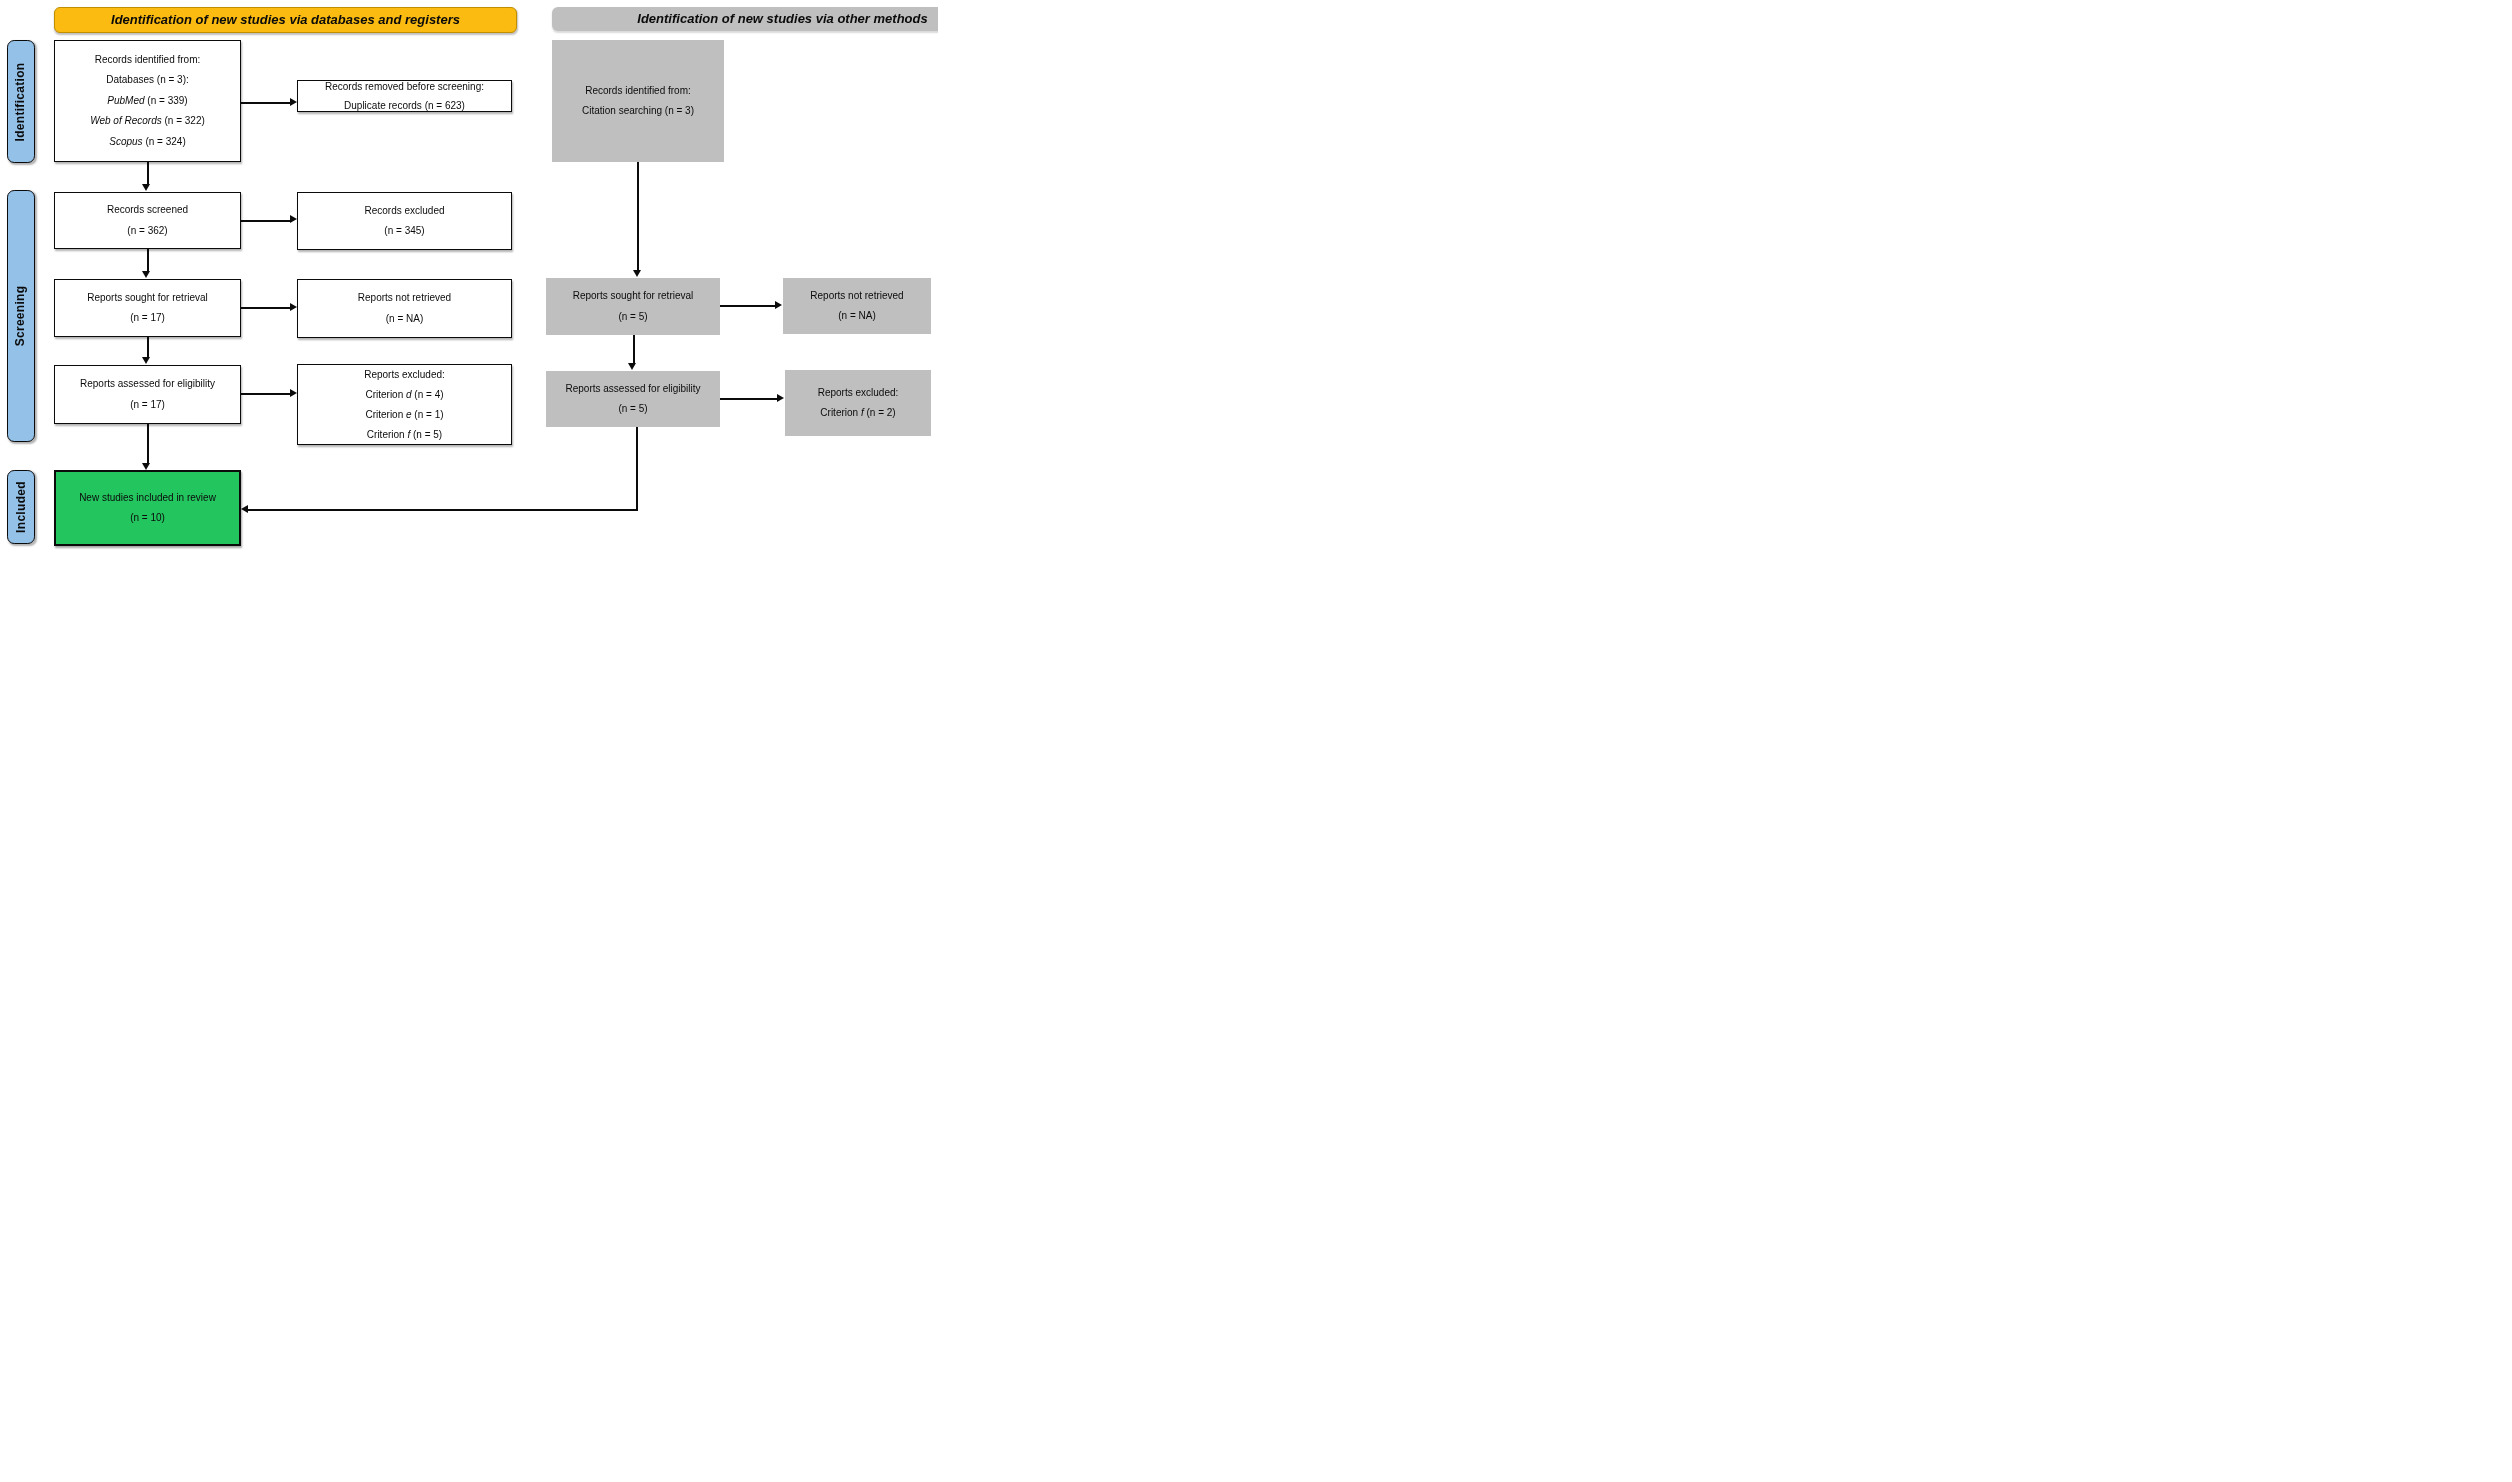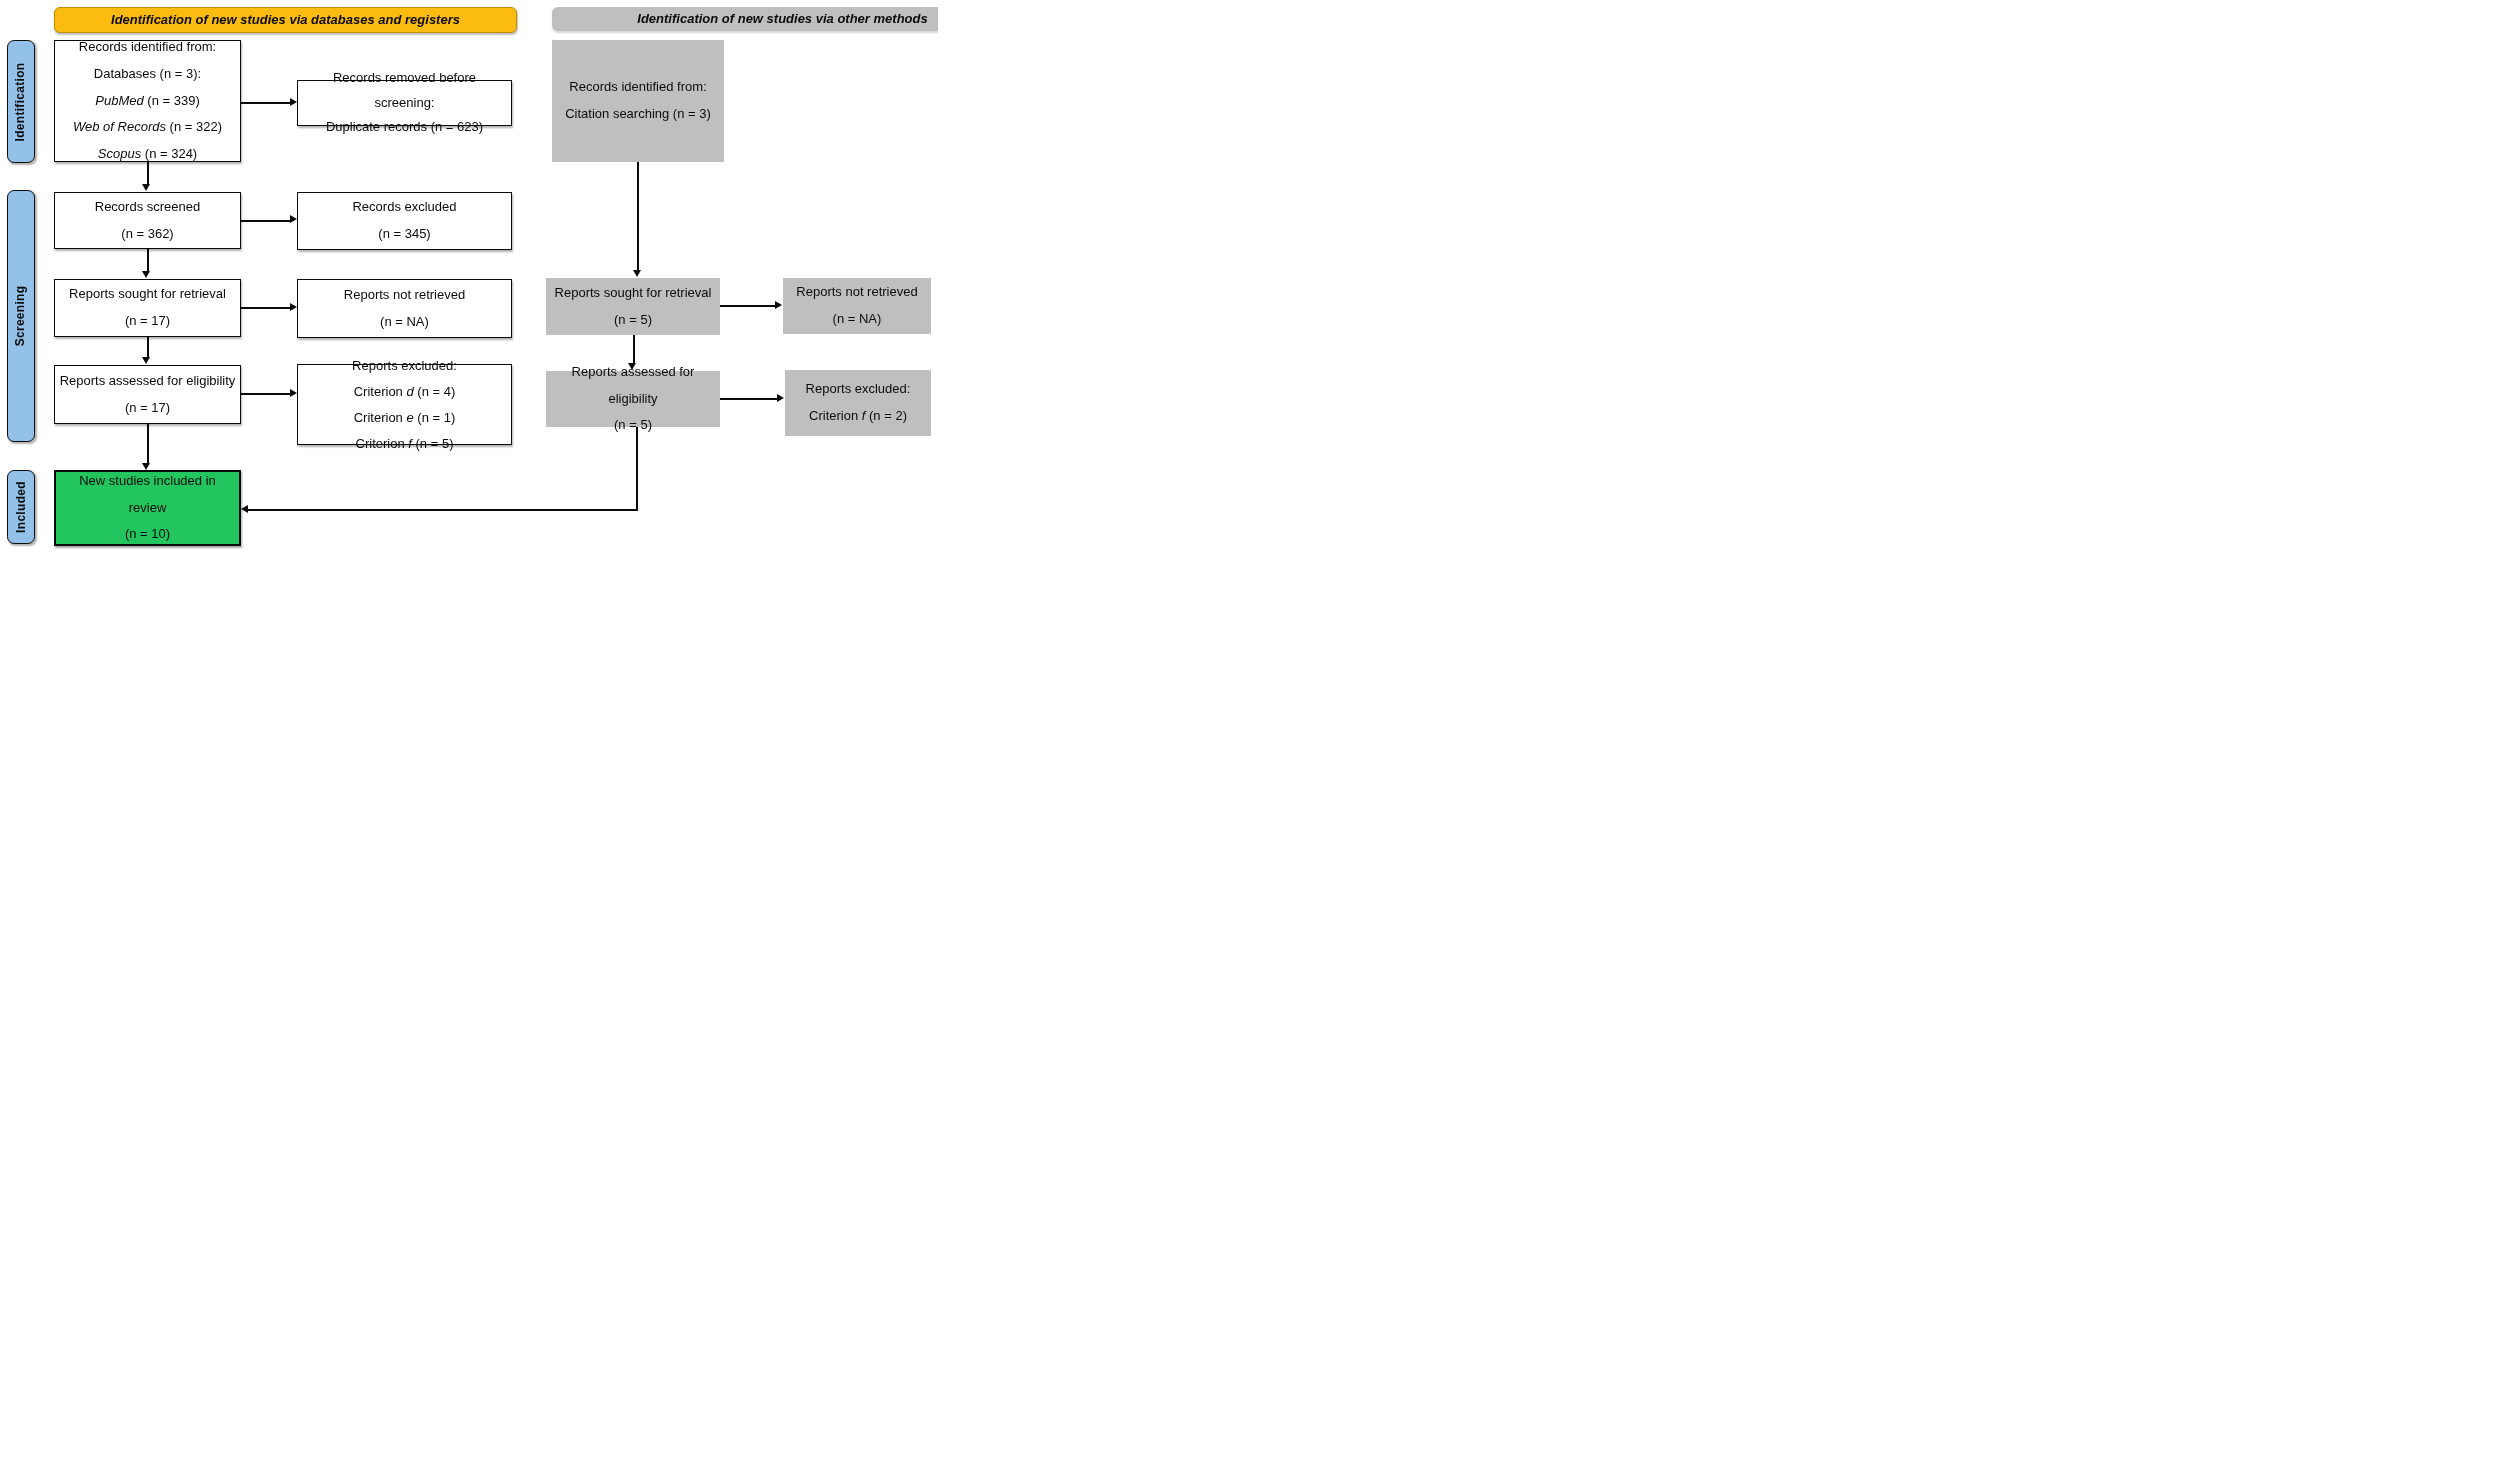--- a/index.html
+++ b/index.html
@@ -19,35 +19,35 @@
         display:flex; align-items:center; justify-content:center;
         box-shadow:1.2px 1.8px 1.8px rgba(0,0,0,0.3); box-sizing:border-box;}
   .pill .rot{transform:rotate(-90deg); white-space:nowrap; font-weight:bold; font-size:12px; letter-spacing:0.3px;}
   .pill-identification{top:40px; height:123px;}
   .pill-screening{top:190px; height:252px;}
   .pill-included{top:470px; height:74px;}
 
   
   .box{position:absolute; box-sizing:border-box; display:flex; flex-direction:column;
        justify-content:center; align-items:center; text-align:center;
-       font-size:13px; line-height:2.05; padding:1.2px 3.6px;}
+       font-size:10px; line-height:2.05; padding:1.2px 3.6px;}
   .box-white{background:#ffffff; border:1.8px solid #0b0b0b; box-shadow:1.2px 1.8px 1.8px rgba(0,0,0,0.3);}
   .box-blue{border:2.4px solid #0b0b0b; box-shadow:1.2px 1.8px 1.8px rgba(0,0,0,0.35);}
   .box-gray{border:none;}
 
   .col-left{left:54px; width:187px;}
   .col-mid{left:297px; width:215px;}
 
   .b-l1{top:40px;  height:122px;}
   .b-l2{top:192px; height:57px;}
   .b-l3{top:279px; height:58px;}
   .b-l4{top:365px; height:59px;}
   .b-l5{top:470px; height:76px;}
 
-  .b-m1{top:80px; height:46px; line-height:1.9;}
+  .b-m1{top:80px; height:32px; line-height:1.9;}
   .b-m2{top:192px; height:58px;}
   .b-m3{top:279px; height:59px;}
   .b-m4{top:364px; height:81px; line-height:2.0;}
 
   .b-r1{left:552px; top:40px;  width:172px; height:122px;}
   .b-r2{left:546px; top:278px; width:174px; height:57px;}
   .b-r3{left:546px; top:371px; width:174px; height:56px;}
   .b-f1{left:783px; top:278px; width:148px; height:56px;}
   .b-f2{left:785px; top:370px; width:146px; height:66px;}
 

